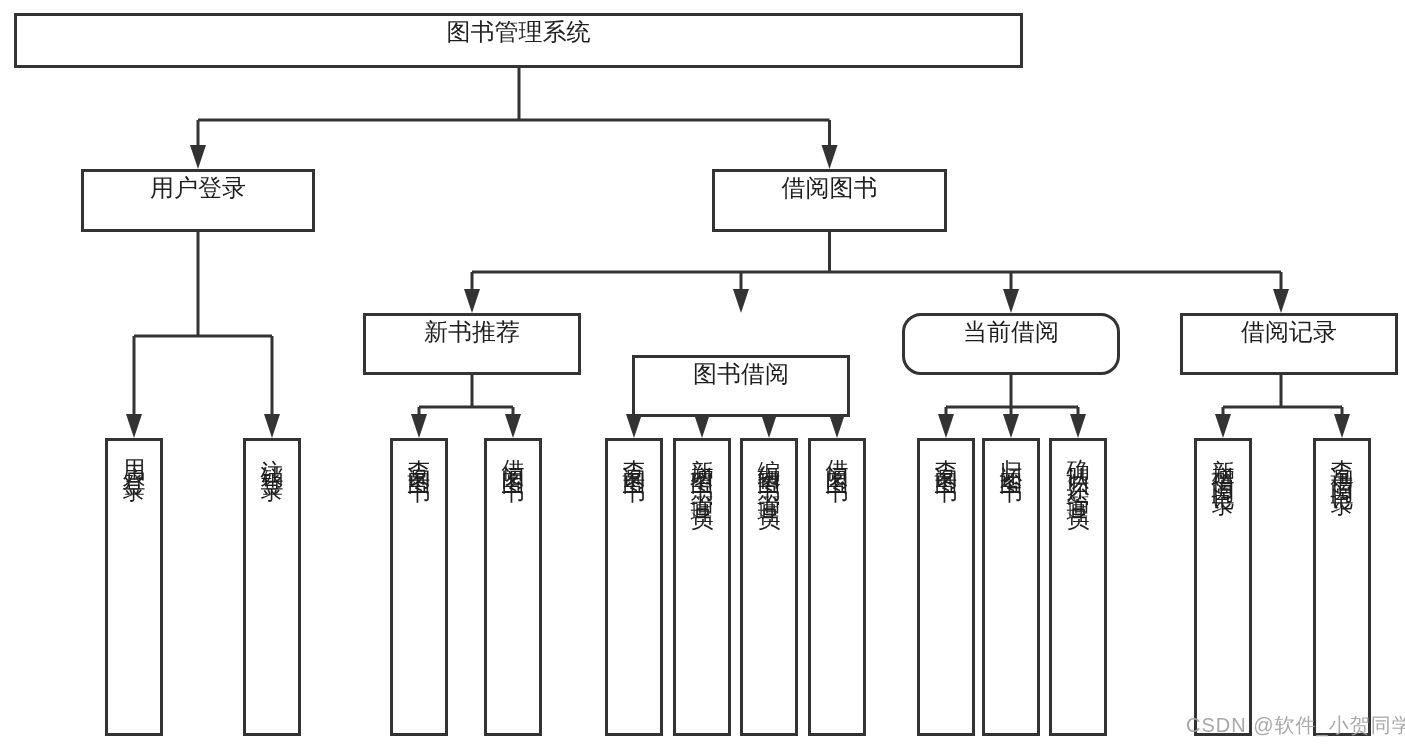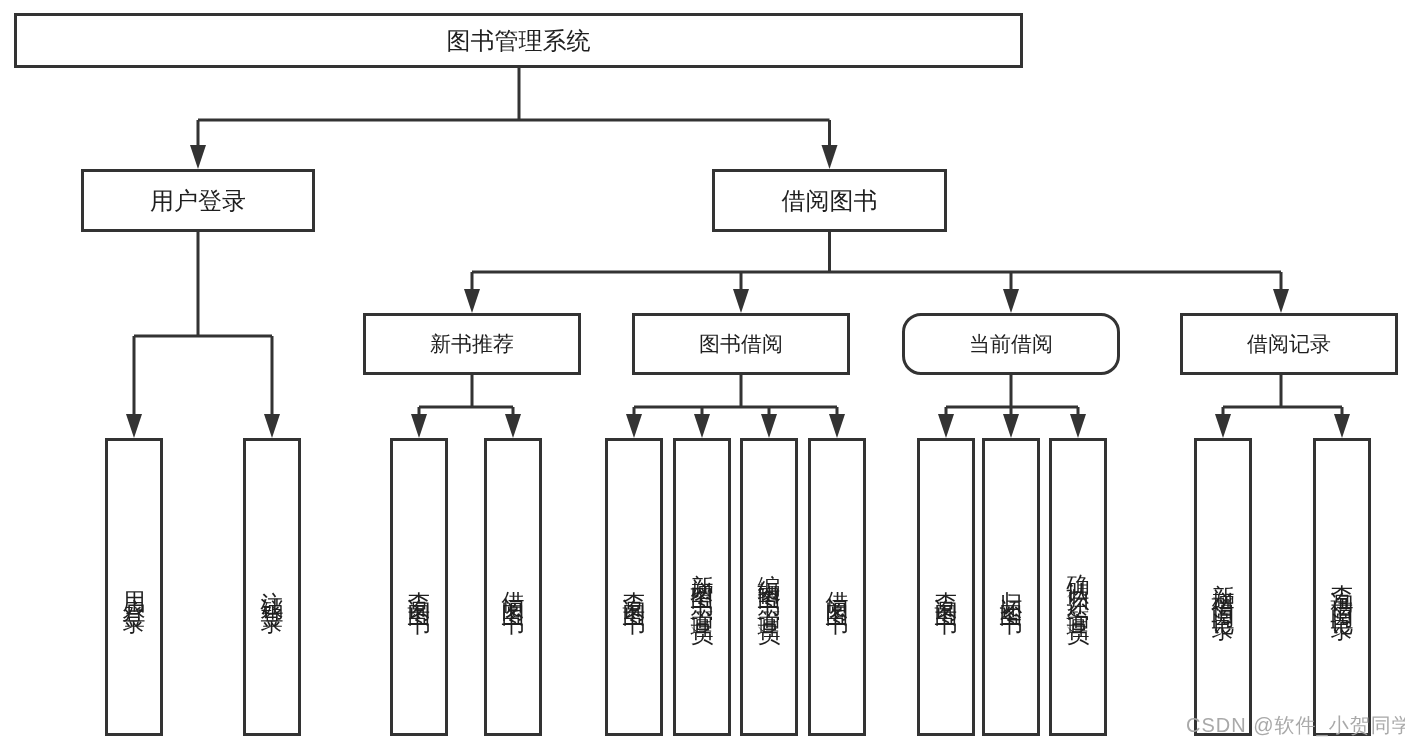--- a/index.html
+++ b/index.html
@@ -20,41 +20,41 @@
     left: 0;
     top: 0;
     z-index: 0;
   }
   .box {
     position: absolute;
     background: #ffffff;
     border: 3px solid #333333;
     box-sizing: border-box;
     display: flex;
-    align-items: center;
+    align-items: flex-start;
     justify-content: center;
     z-index: 1;
   }
   .title-box {
     left: 14px;
     top: 13px;
     width: 1009px;
     height: 55px;
     font-size: 24px;
   }
   .l1 {
     top: 169px;
     height: 63px;
     font-size: 24px;
   }
   .l2 {
     top: 313px;
     height: 62px;
     width: 218px;
-    font-size: 21px;
+    font-size: 24px;
   }
   .leaf {
     top: 438px;
     height: 298px;
     width: 58px;
   }
   .vtext {
     writing-mode: vertical-rl;
     text-orientation: mixed;
     font-size: 23px;
@@ -115,21 +115,21 @@
 <div class="box l1" style="left:81px;width:234px;">
   <span>用户登录</span>
 </div>
 <div class="box l1" style="left:712px;width:235px;">
   <span>借阅图书</span>
 </div>
 
 <div class="box l2" style="left:363px;">
   <span>新书推荐</span>
 </div>
-<div class="box l2" style="left:632px;">
+<div class="box l2" style="left:632px;margin-top:42px;">
   <span>图书借阅</span>
 </div>
 <div class="box l2" style="left:902px;border-radius:19px;">
   <span>当前借阅</span>
 </div>
 <div class="box l2" style="left:1180px;">
   <span>借阅记录</span>
 </div>
 
 <div class="box leaf" style="left:105px;">

